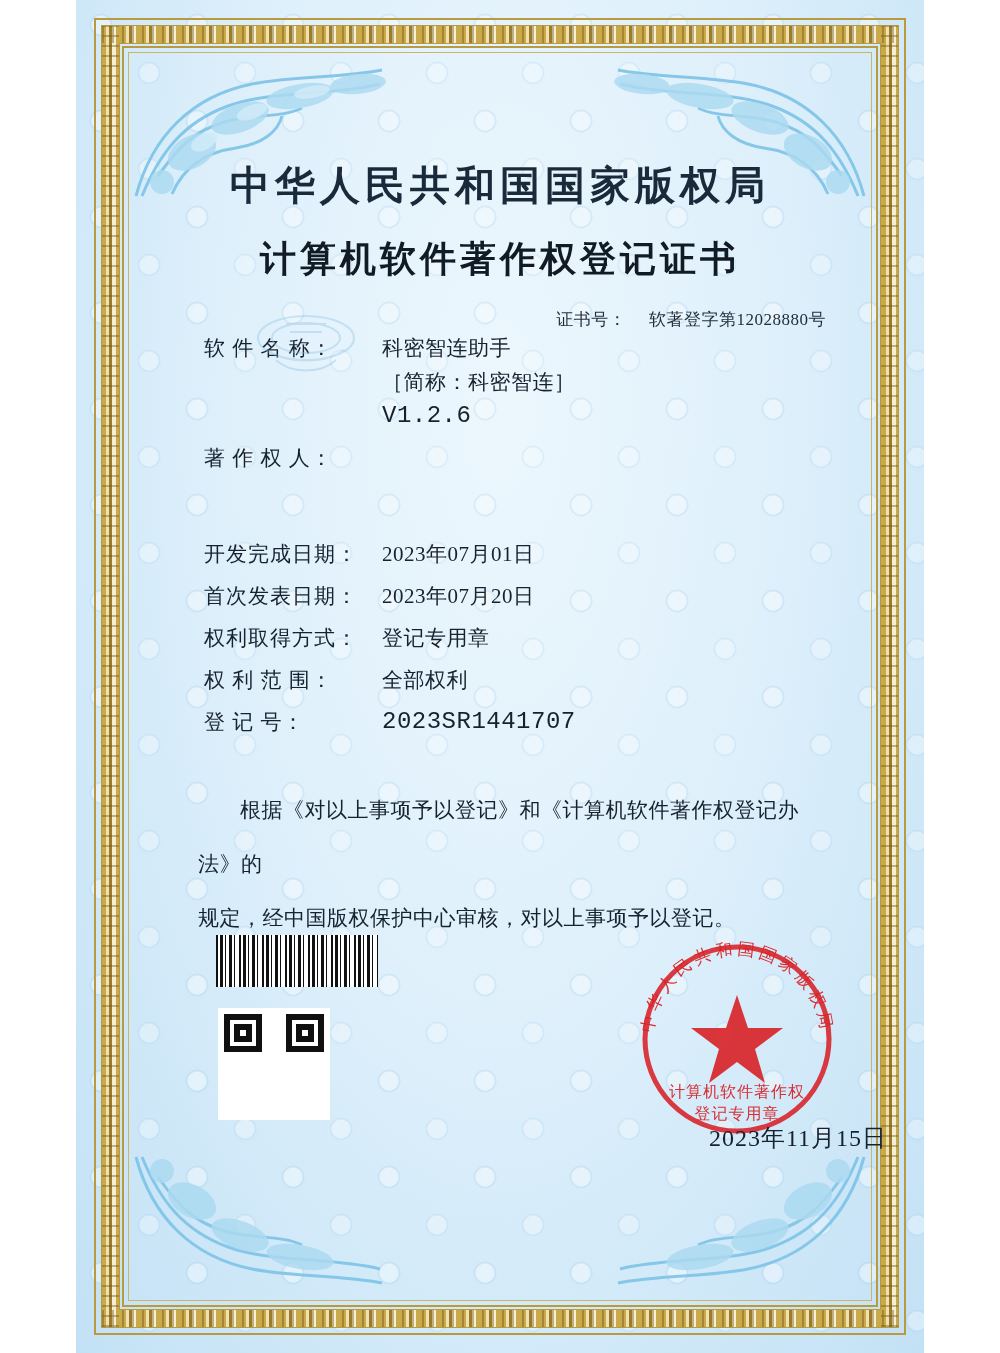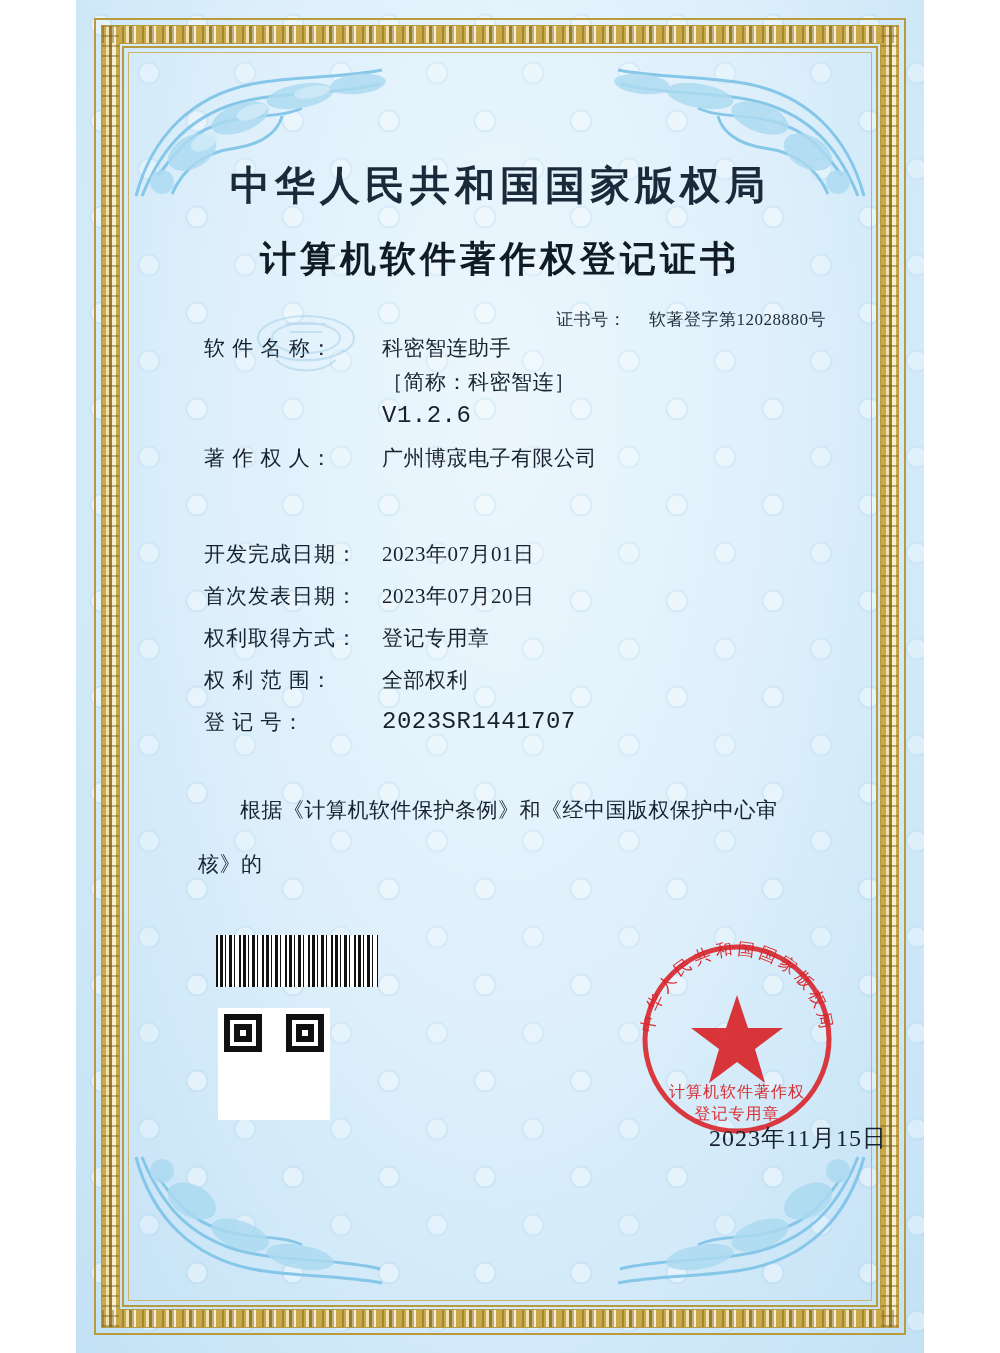--- a/index.html
+++ b/index.html
@@ -351,21 +351,20 @@
         <div class="field-label spaced">软 件 名 称：</div>
         <div class="field-value">
           <span>科密智连助手</span>
           <span class="line2">［简称：科密智连］</span>
           <span class="line3 mono">V1.2.6</span>
         </div>
       </div>
 
       <div class="field-row">
         <div class="field-label spaced">著 作 权 人：</div>
-        <div class="field-value">广州博宬电子有限公司</div>
       </div>
 
       <div class="gap-lg"></div>
 
       <div class="field-row wide">
         <div class="field-label">开发完成日期：</div>
         <div class="field-value">2023年07月01日</div>
       </div>
 
       <div class="field-row wide">
@@ -383,21 +382,22 @@
         <div class="field-value">全部权利</div>
       </div>
 
       <div class="field-row wide">
         <div class="field-label spaced">登 记 号：</div>
         <div class="field-value mono">2023SR1441707</div>
       </div>
     </div>
 
     <div class="statement">
-      <p class="indent">根据《计算机软件保护条例》和《经中国版权保护中心审核》的</p>
+      <p class="indent">根据《对以上事项予以登记》和《计算机软件著作权登记办法》的</p>
+      <p>规定，经中国版权保护中心审核，对以上事项予以登记。</p>
     </div>
   </div>
 
   <div class="barcode"></div>
   <div class="qrcode"></div>
 
   <div class="seal">
     <svg viewBox="0 0 212 212">
       <defs>
         <path id="sealArc" d="M 22,106 A 84,84 0 1 1 190,106"></path>

